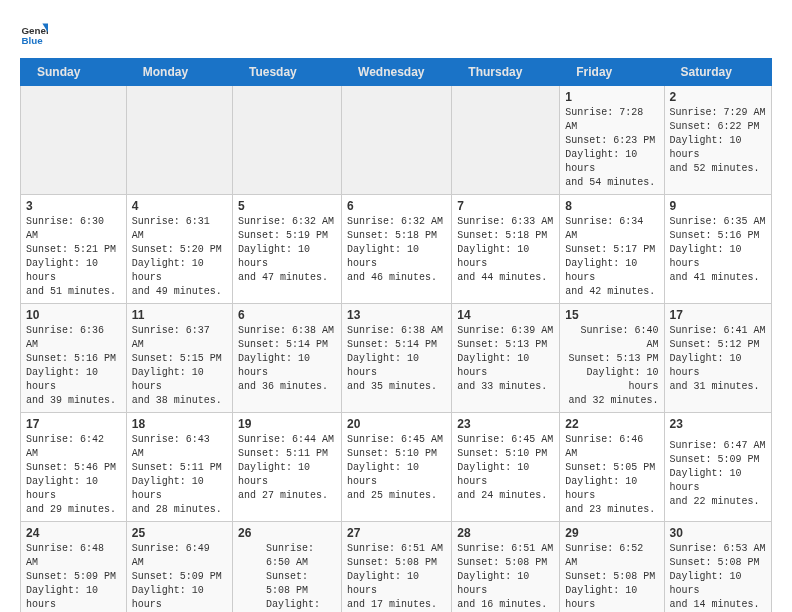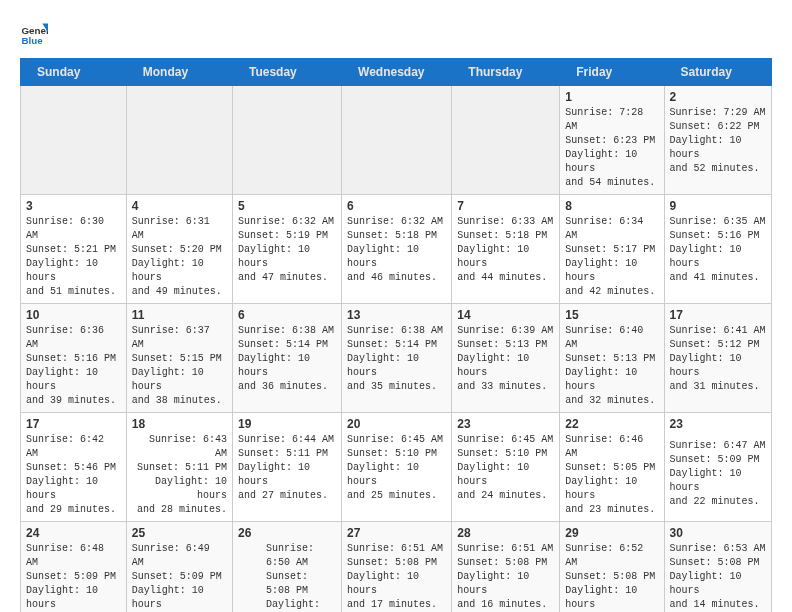--- a/index.html
+++ b/index.html
@@ -220,21 +220,21 @@
         </td>
         <td>
           <span class="day-number">14</span>
           <div class="day-info" style="white-space: pre-line;">Sunrise: 6:39 AM
 Sunset: 5:13 PM
 Daylight: 10 hours
 and 33 minutes.</div>
         </td>
         <td>
           <span class="day-number">15</span>
-          <div class="day-info" style="white-space: pre-line;">Sunrise: 6:40 AM
+          <div class="day-info" style="white-space: pre-line; text-align: right;">Sunrise: 6:40 AM
 Sunset: 5:13 PM
 Daylight: 10 hours
 and 32 minutes.</div>
         </td>
         <td>
           <span class="day-number">17</span>
           <div class="day-info" style="white-space: pre-line;">Sunrise: 6:41 AM
 Sunset: 5:12 PM
 Daylight: 10 hours
 and 31 minutes.</div>
@@ -243,21 +243,21 @@
       <tr>
         <td>
           <span class="day-number">17</span>
           <div class="day-info" style="white-space: pre-line;">Sunrise: 6:42 AM
 Sunset: 5:46 PM
 Daylight: 10 hours
 and 29 minutes.</div>
         </td>
         <td>
           <span class="day-number">18</span>
-          <div class="day-info" style="white-space: pre-line; text-align: right;">Sunrise: 6:43 AM
+          <div class="day-info" style="white-space: pre-line;">Sunrise: 6:43 AM
 Sunset: 5:11 PM
 Daylight: 10 hours
 and 28 minutes.</div>
         </td>
         <td>
           <span class="day-number">19</span>
           <div class="day-info" style="white-space: pre-line;">Sunrise: 6:44 AM
 Sunset: 5:11 PM
 Daylight: 10 hours
 and 27 minutes.</div>

